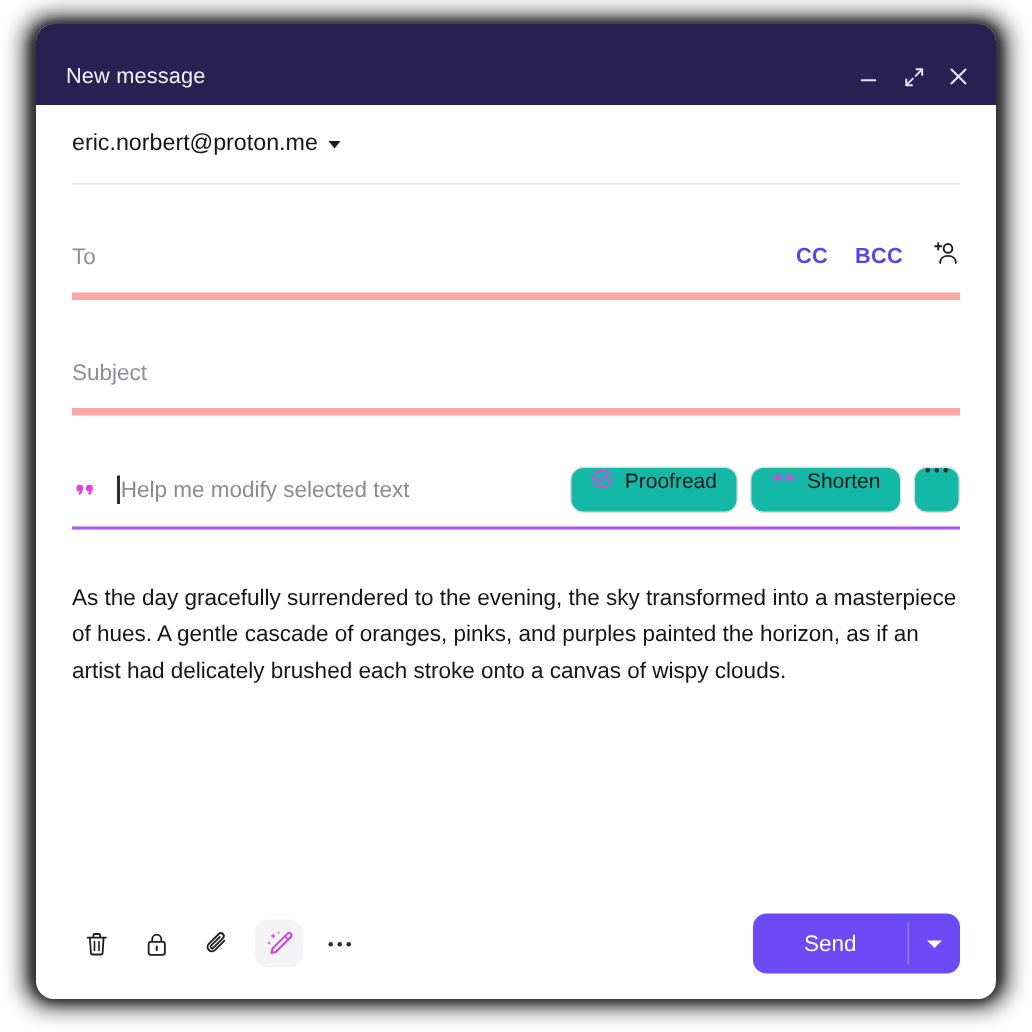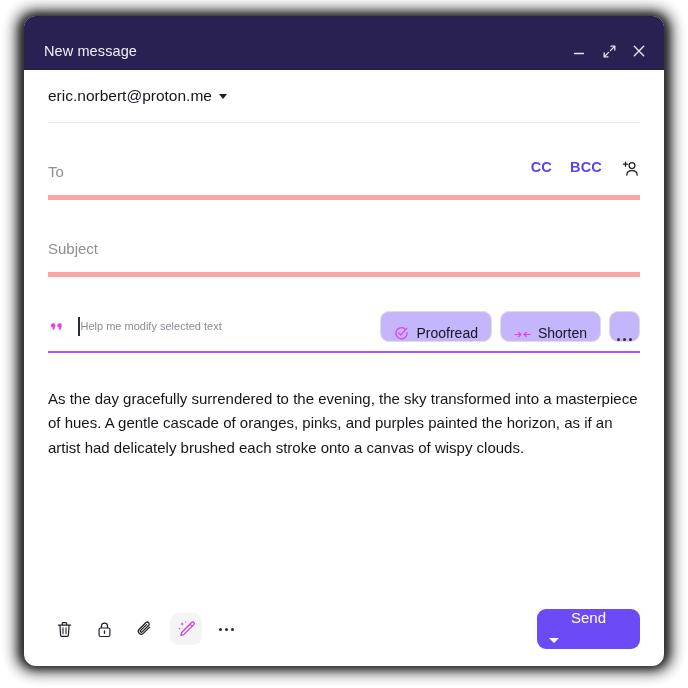--- a/index.html
+++ b/index.html
@@ -115,20 +115,21 @@
   }
 
   .field-placeholder {
     font-size: 15px;
     color: #8f8d98;
     flex: 1;
   }
 
   .cc-bcc {
     display: flex;
+    align-items: center;
     gap: 18px;
   }
   .cc-link {
     font-size: 14.5px;
     font-weight: bold;
     color: #5a44e6;
     letter-spacing: .2px;
   }
 
   
@@ -152,40 +153,40 @@
     min-width: 0;
   }
   .caret-bar {
     width: 1.5px;
     height: 19px;
     background: #2b2b33;
     margin-right: 1px;
     flex: none;
   }
   .assist-placeholder {
-    font-size: 11px;
+    font-size: 15px;
     color: #8c8a95;
     white-space: nowrap;
     text-align: center;
   }
   .assist-actions {
     display: flex;
     align-items: center;
     gap: 8px;
     flex: none;
   }
   .pill {
     display: flex;
-    align-items: flex-end;
+    align-items: flex-start;
     gap: 7px;
     height: 29px;
     padding: 0 13px;
     border: 1px solid #dededf;
     border-radius: 9px;
-    background: #c4b5fd;
+    background: #14b8a6;
     font-size: 14px;
     color: #17161d;
     white-space: nowrap;
   }
   .pill-sq {
     width: 29px;
     height: 29px;
     padding: 0;
     justify-content: center;
   }
@@ -240,21 +241,20 @@
     border-radius: 9px;
   }
 
   .send-group {
     display: flex;
     align-items: stretch;
     background: #6c4bf6;
     border-radius: 9px;
     height: 40px;
     overflow: hidden;
-    flex-direction: column;
   }
   .send-main {
     display: flex;
     align-items: center;
     justify-content: center;
     padding: 0 34px;
     color: #fff;
     font-size: 15px;
   }
   .send-div {

